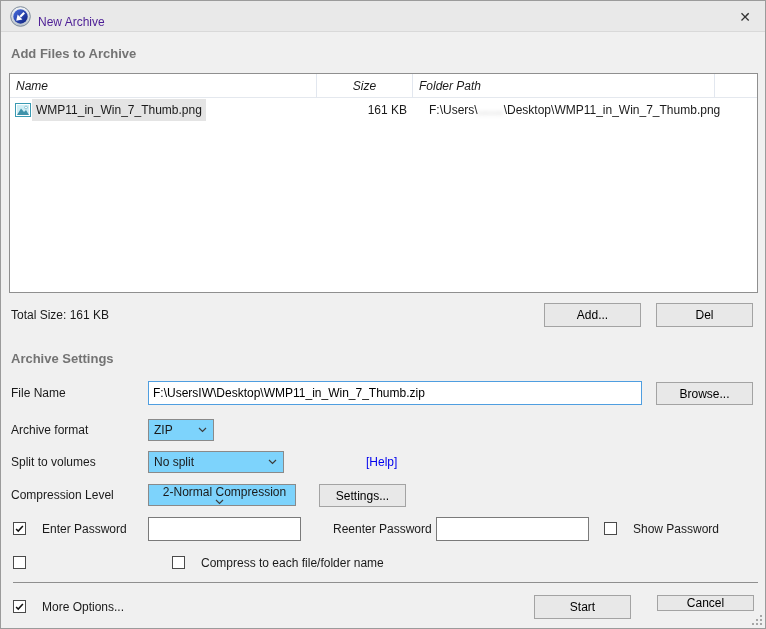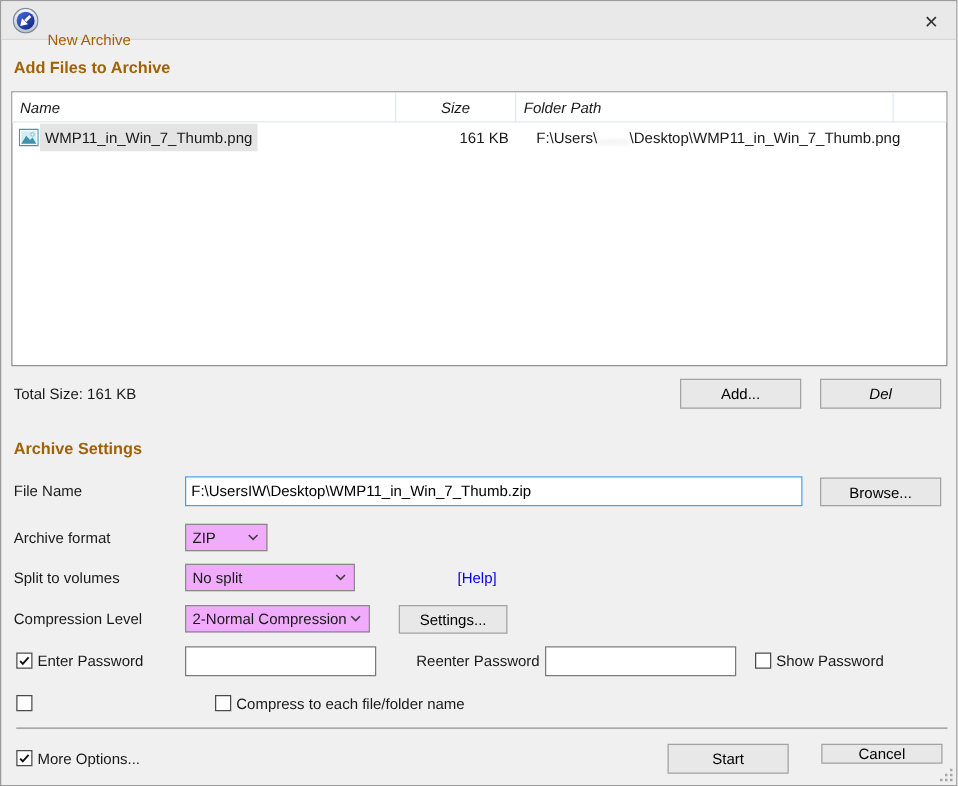--- a/index.html
+++ b/index.html
@@ -7,27 +7,27 @@
   .window{
     position:relative;width:766px;height:629px;background:#f0f0f0;
     border:1px solid #9b9b9b;font-family:"Liberation Sans",sans-serif;
     font-size:12px;color:#1a1a1a;overflow:hidden;
   }
   .titlebar{
     position:absolute;left:0;top:0;width:100%;height:31px;background:#e9e9e9;
     border-bottom:1px solid #d9d9d9;
   }
   .app-icon{position:absolute;left:9px;top:5px;width:21px;height:21px;}
-  .title{position:absolute;left:37px;top:24px;font-size:12px;color:#a16207;}
+  .title{position:absolute;left:37px;top:14px;font-size:12px;color:#4c1d95;}
   .close-btn{
     position:absolute;right:4px;top:2px;width:32px;height:27px;display:flex;
     align-items:center;justify-content:center;cursor:default;
   }
   .close-btn span{font-size:14px;color:#333;}
-  .section-header{position:absolute;font-weight:bold;font-size:13px;color:#a16207;}
+  .section-header{position:absolute;font-weight:bold;font-size:13px;color:#737373;}
   .hdr-add{left:10px;top:45px;}
   .hdr-settings{left:10px;top:350px;}
 
   
   .file-table{
     position:absolute;left:8px;top:72px;width:749px;height:220px;
     background:#fff;border:1px solid #8f8f8f;
   }
   .thead{position:absolute;left:0;top:0;width:100%;height:24px;background:#fff;
     border-bottom:1px solid #e4e8ee;font-style:italic;}
@@ -46,21 +46,21 @@
   .redacted{filter:blur(2px);color:#666;letter-spacing:1px;}
 
   .total-size{position:absolute;left:10px;top:307px;line-height:14px;}
 
   .btn{
     position:absolute;background:#e8e8e8;border:1px solid #a3a3a3;
     font-family:"Liberation Sans",sans-serif;font-size:12px;color:#000;
     display:flex;align-items:center;justify-content:center;padding:0;cursor:default;
   }
   .btn-add{left:543px;top:302px;width:97px;height:24px;}
-  .btn-del{left:655px;top:302px;width:97px;height:24px;font-style:italic;}
+  .btn-del{left:655px;top:302px;width:97px;height:24px;}
   .btn-browse{left:655px;top:381px;width:97px;height:23px;}
   .btn-settings{left:318px;top:483px;width:87px;height:23px;}
   .btn-start{left:533px;top:594px;width:97px;height:24px;}
   .btn-cancel{left:656px;top:594px;width:97px;height:16px;}
 
   .lbl{position:absolute;white-space:nowrap;}
   .lbl-filename{left:10px;top:380px;line-height:24px;}
   .lbl-format{left:10px;top:418px;line-height:22px;}
   .lbl-split{left:10px;top:450px;line-height:22px;}
   .lbl-compress{left:10px;top:483px;line-height:22px;}
@@ -69,43 +69,43 @@
   .textbox{
     position:absolute;background:#fff;border:1px solid #7a7a7a;
     font-family:"Liberation Sans",sans-serif;font-size:12px;color:#000;
     padding:0 4px;outline:none;
   }
   .tb-filename{left:147px;top:380px;width:494px;height:24px;border:1px solid #4f9ee0;}
   .tb-pass1{left:147px;top:516px;width:153px;height:24px;}
   .tb-pass2{left:435px;top:516px;width:153px;height:24px;}
 
   .combo{
-    position:absolute;height:22px;background:#f0abfc;border:1px solid #8a8a8a;
+    position:absolute;height:22px;background:#7dd3fc;border:1px solid #8a8a8a;
     display:flex;align-items:center;cursor:default;
   }
   .combo-text{flex:1;padding-left:5px;white-space:nowrap;overflow:hidden;}
   .combo .chev{margin-right:6px;flex:none;}
   .combo-format{left:147px;top:418px;width:66px;}
   .combo-split{left:147px;top:450px;width:136px;}
-  .combo-level{left:147px;top:483px;width:148px;}
+  .combo-level{left:147px;top:483px;width:148px;flex-direction:column;}
 
   .help-link{position:absolute;left:365px;top:450px;line-height:22px;color:#0000EE;cursor:pointer;}
 
   .checkbox{
     position:absolute;width:13px;height:13px;background:#fff;border:1px solid #4a4a4a;
     display:inline-flex;align-items:center;justify-content:center;cursor:default;
   }
   .checkbox svg{display:none;}
   .checkbox.checked svg{display:block;}
   .cb-enterpass{left:12px;top:521px;}
   .cb-showpass{left:603px;top:521px;}
   .cb-delete{left:12px;top:555px;}
   .cb-each{left:171px;top:555px;}
   .cb-more{left:12px;top:599px;}
-  .cb-label{position:absolute;white-space:nowrap;line-height:15px;}
+  .cb-label{position:absolute;white-space:nowrap;line-height:15px;margin-left:12px;}
   .lbl-enterpass{left:29px;top:521px;}
   .lbl-showpass{left:620px;top:521px;}
   .lbl-delete{left:29px;top:555px;}
   .lbl-each{left:188px;top:555px;}
   .lbl-more{left:29px;top:599px;}
 
   .sep{position:absolute;left:12px;top:581px;width:745px;height:1px;background:#8f8f8f;}
   .grip{position:absolute;right:2px;bottom:2px;width:12px;height:12px;}
 </style>
 </head>

